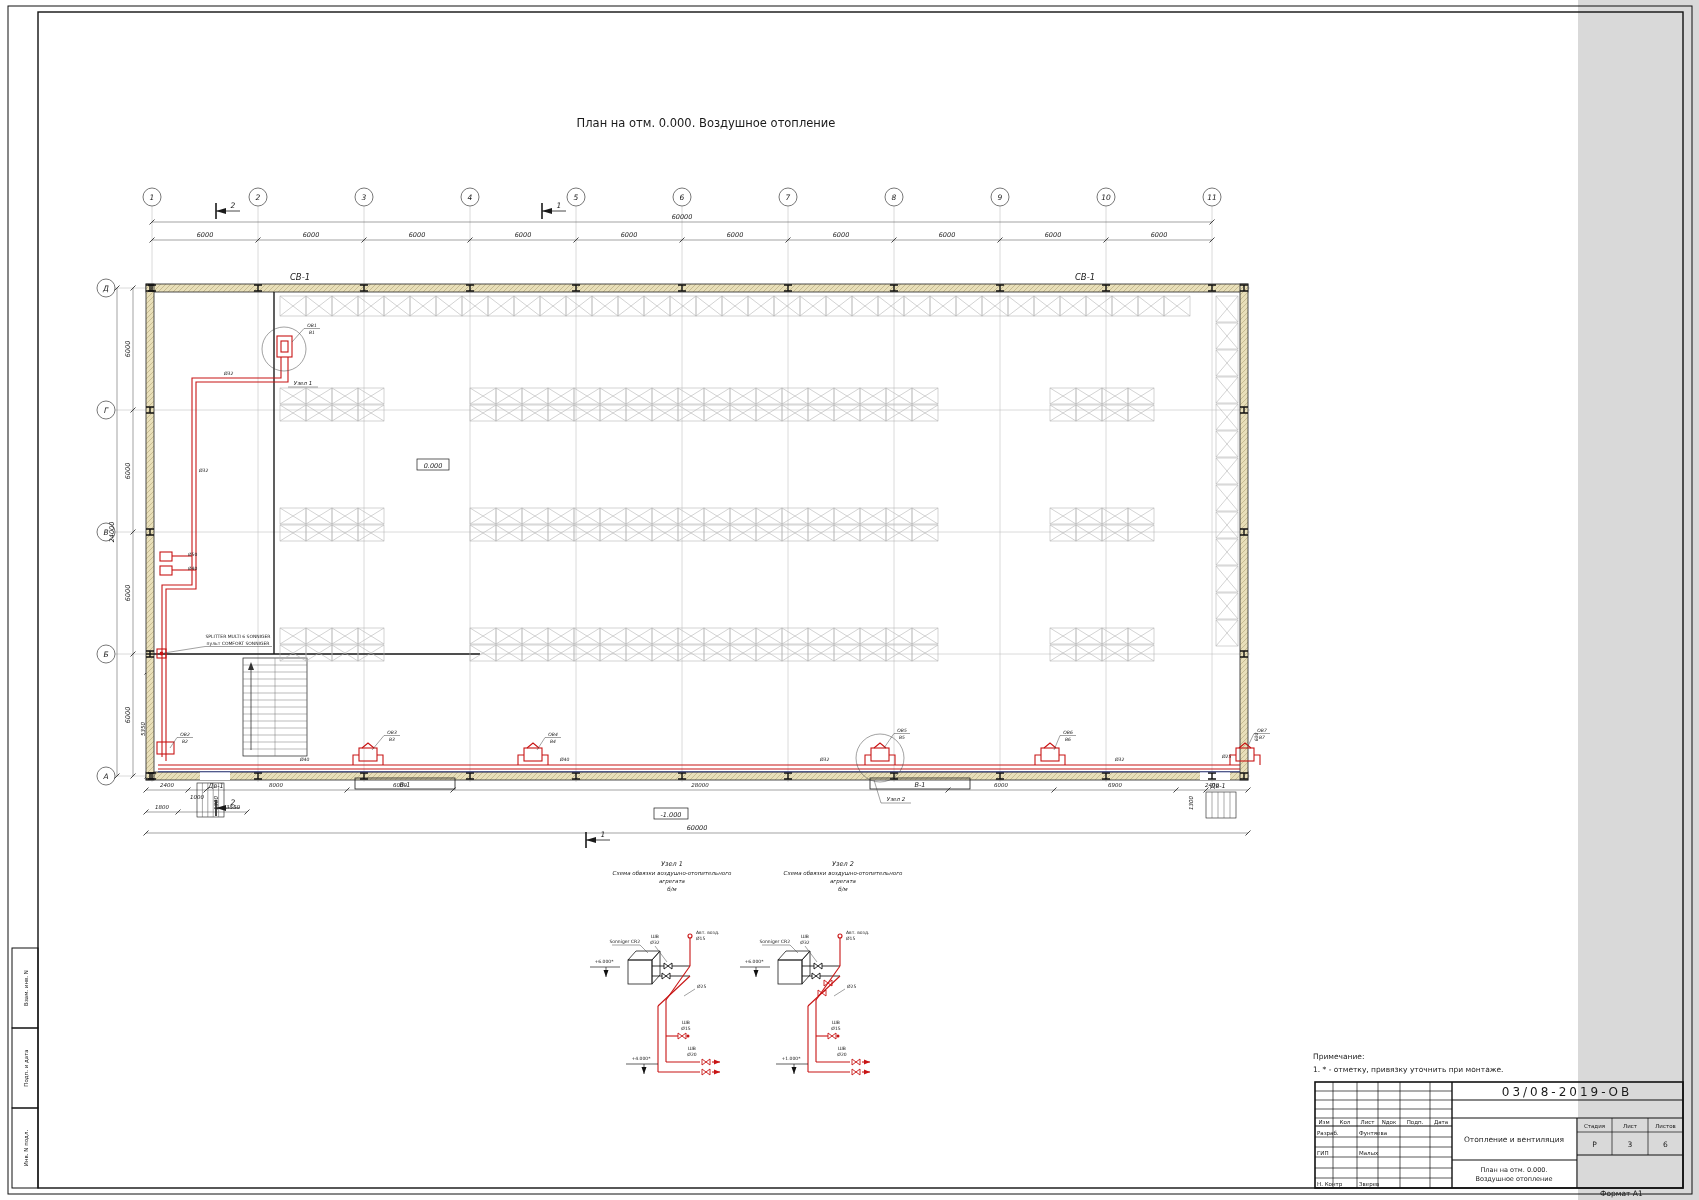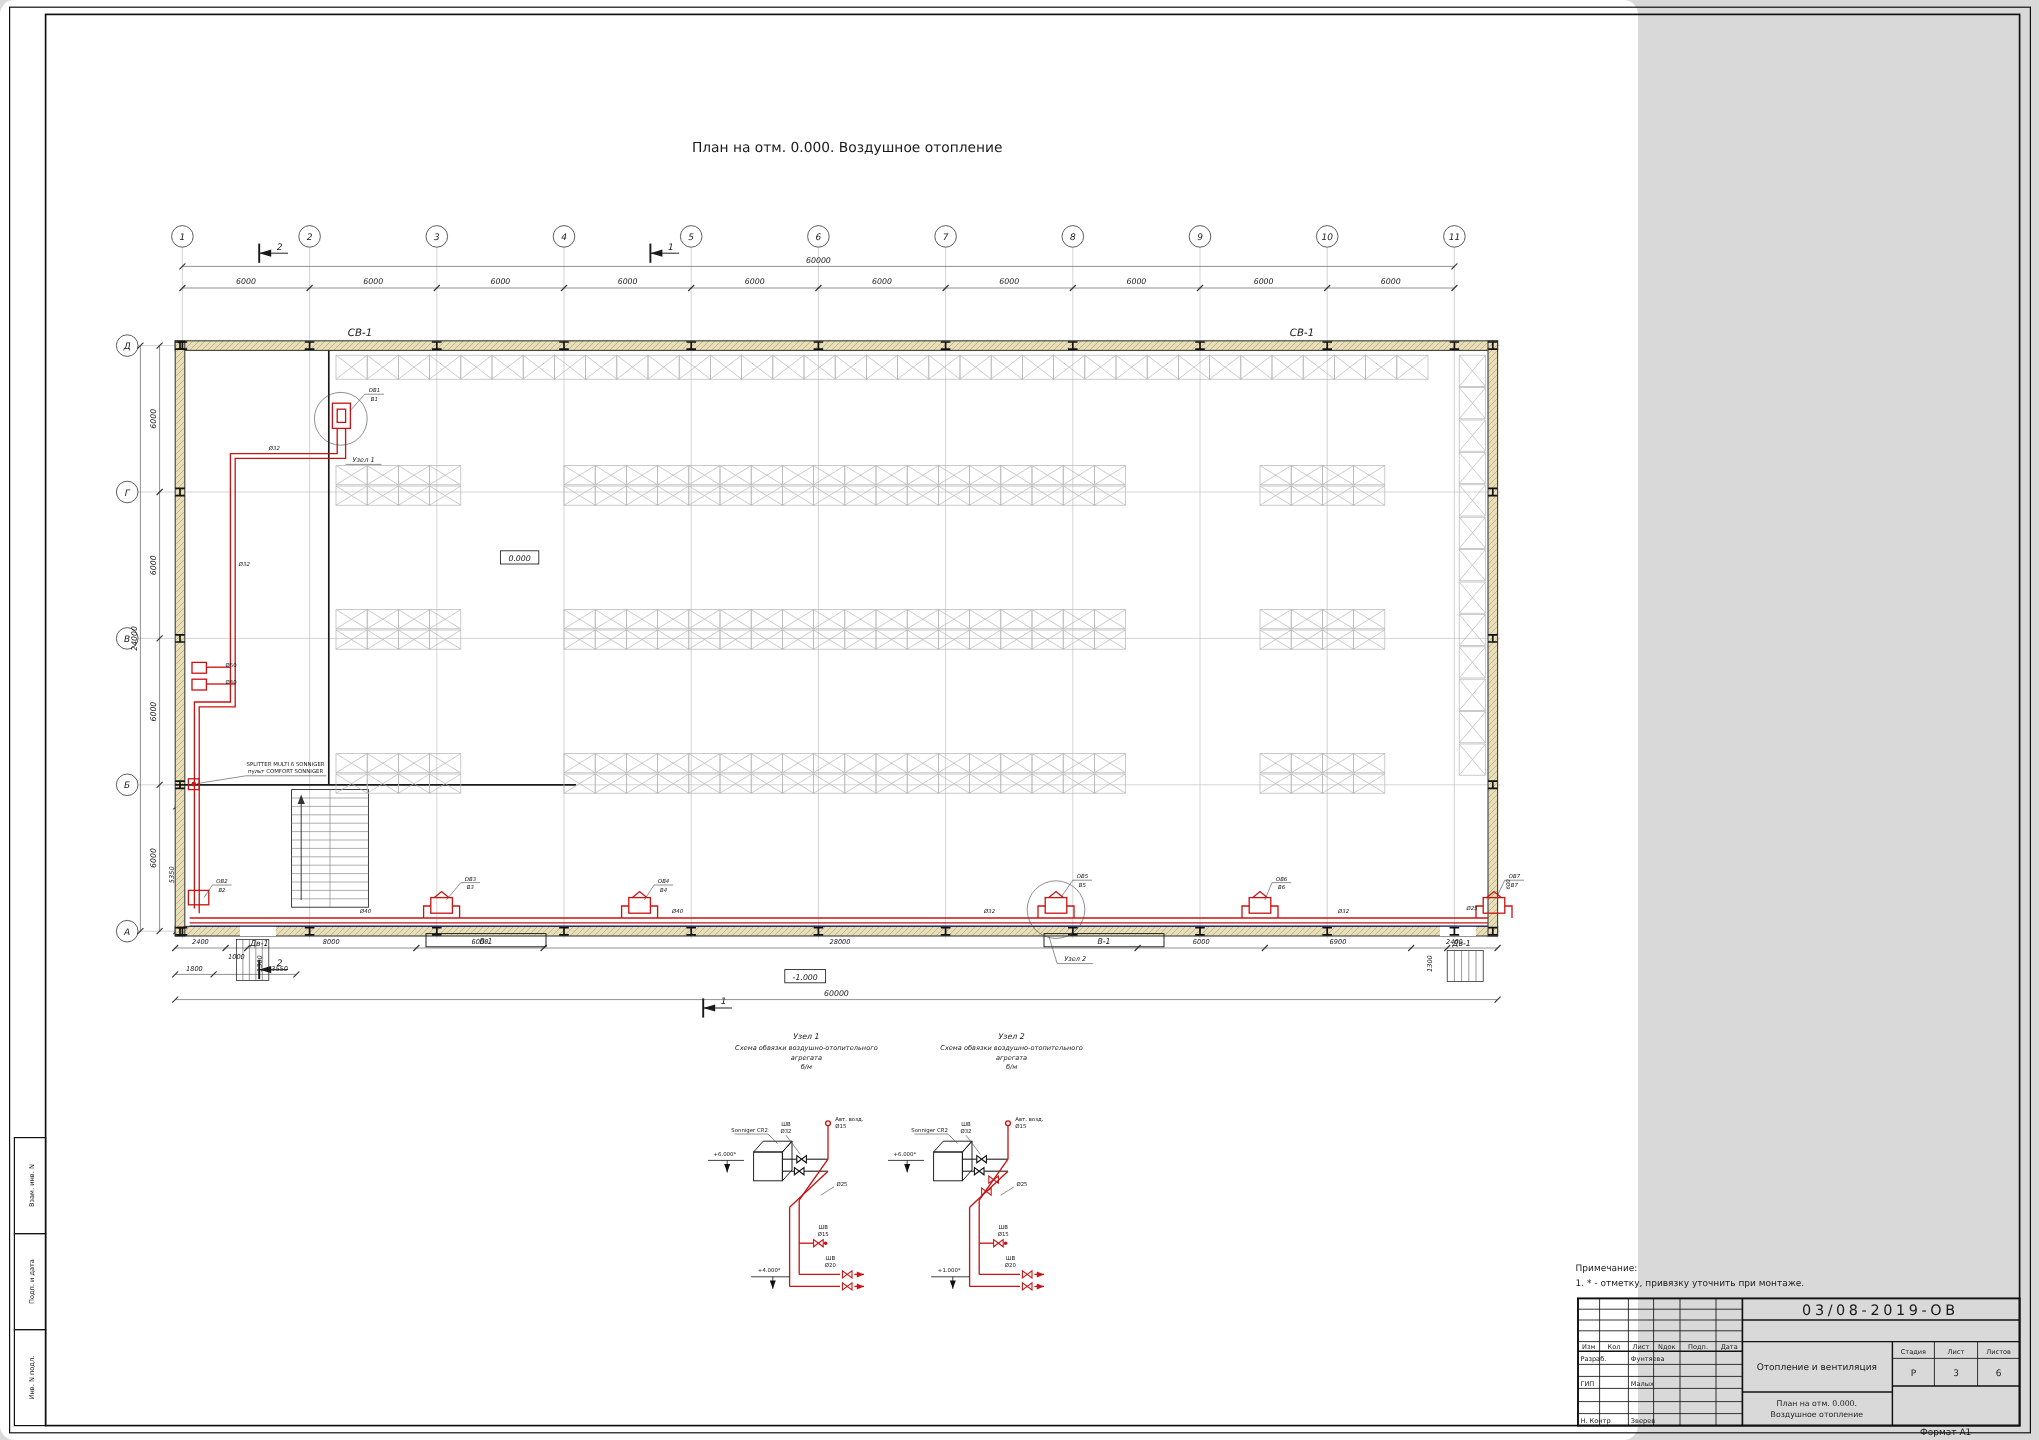--- a/index.html
+++ b/index.html
@@ -1,16 +1,16 @@
 <!DOCTYPE html>
 <html><head>
 <meta charset="utf-8">
 <style>
   html,body{margin:0;padding:0;background:#d9d9d9;}
-  #page{position:relative;width:1365px;height:1200px;background:#ffffff;font-family:"DejaVu Sans",sans-serif;border-radius:12px;}
+  #page{position:relative;width:1578px;height:1200px;background:#ffffff;font-family:"DejaVu Sans",sans-serif;}
   svg{position:absolute;left:0;top:0;}
   text{fill:#1a1a1a;font-family:"DejaVu Sans",sans-serif;}
   .it{font-style:italic;}
   .mid{text-anchor:middle;}
   .end{text-anchor:end;}
   .s4{font-size:4.5px;}
   .s5{font-size:5.5px;}
   .s6{font-size:6.5px;}
   .s7{font-size:7.5px;}
   .s8{font-size:8.5px;}

